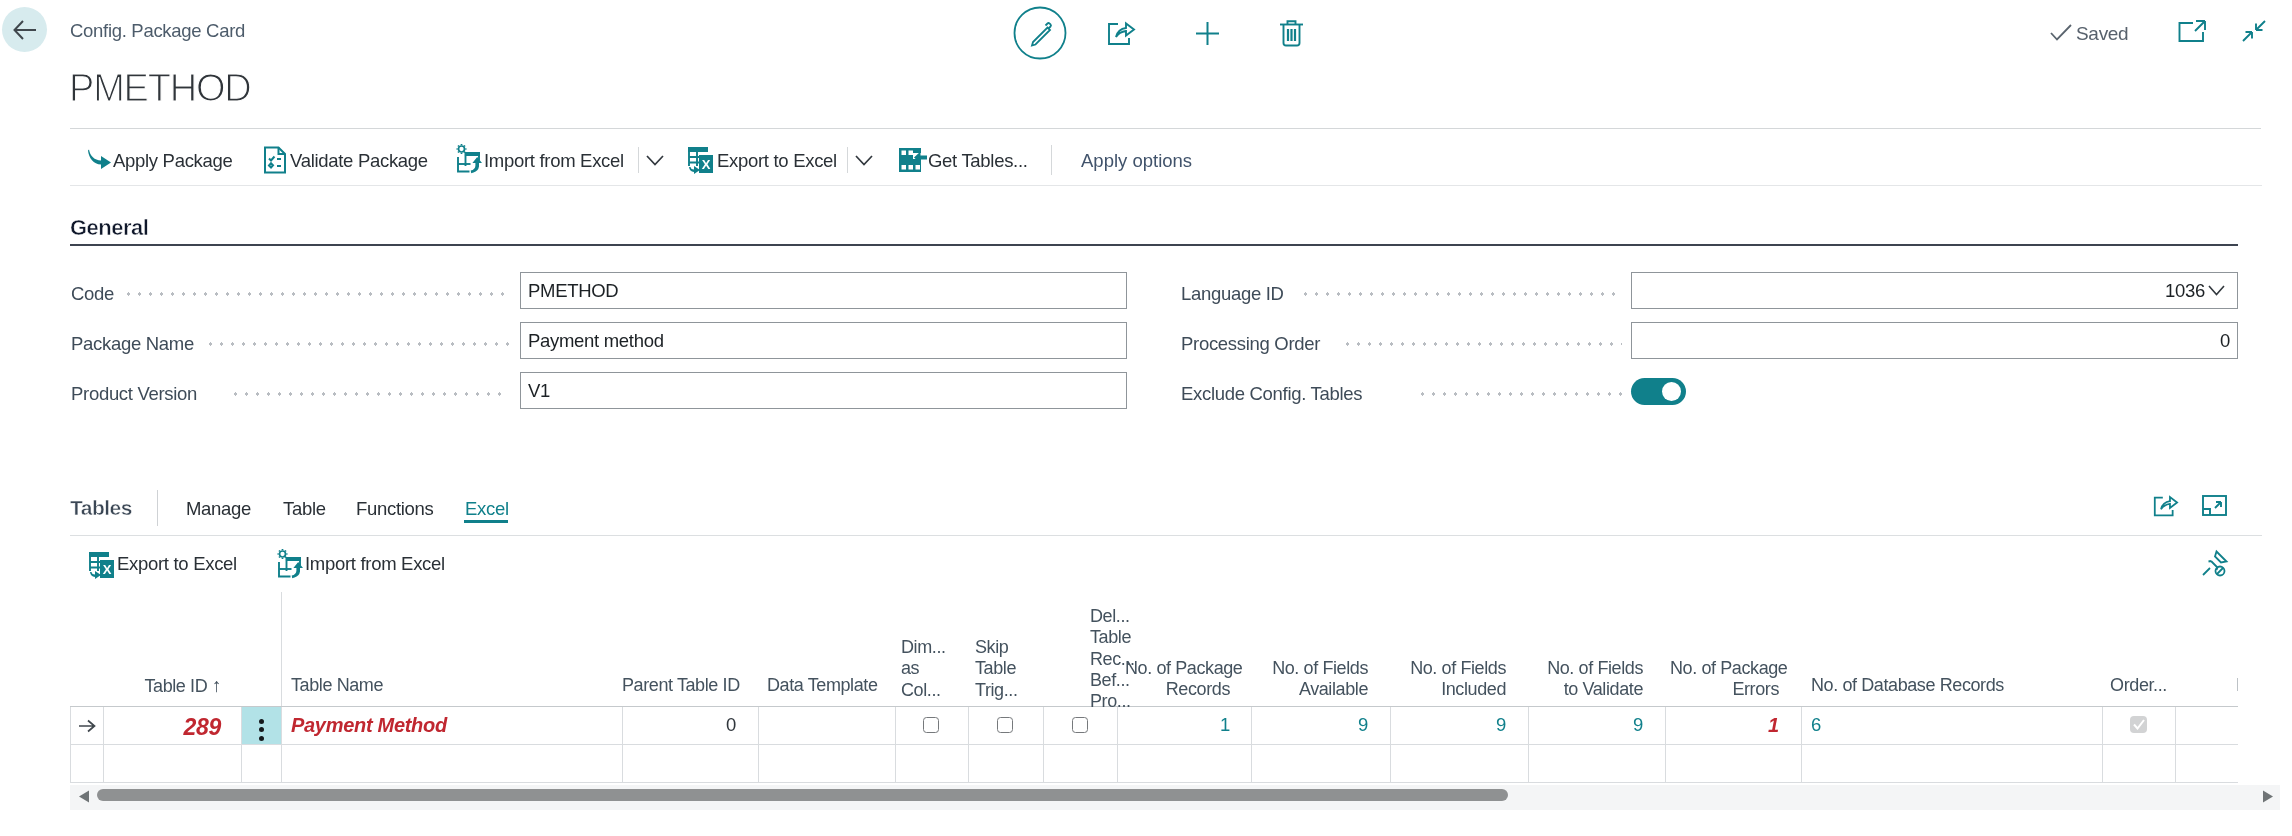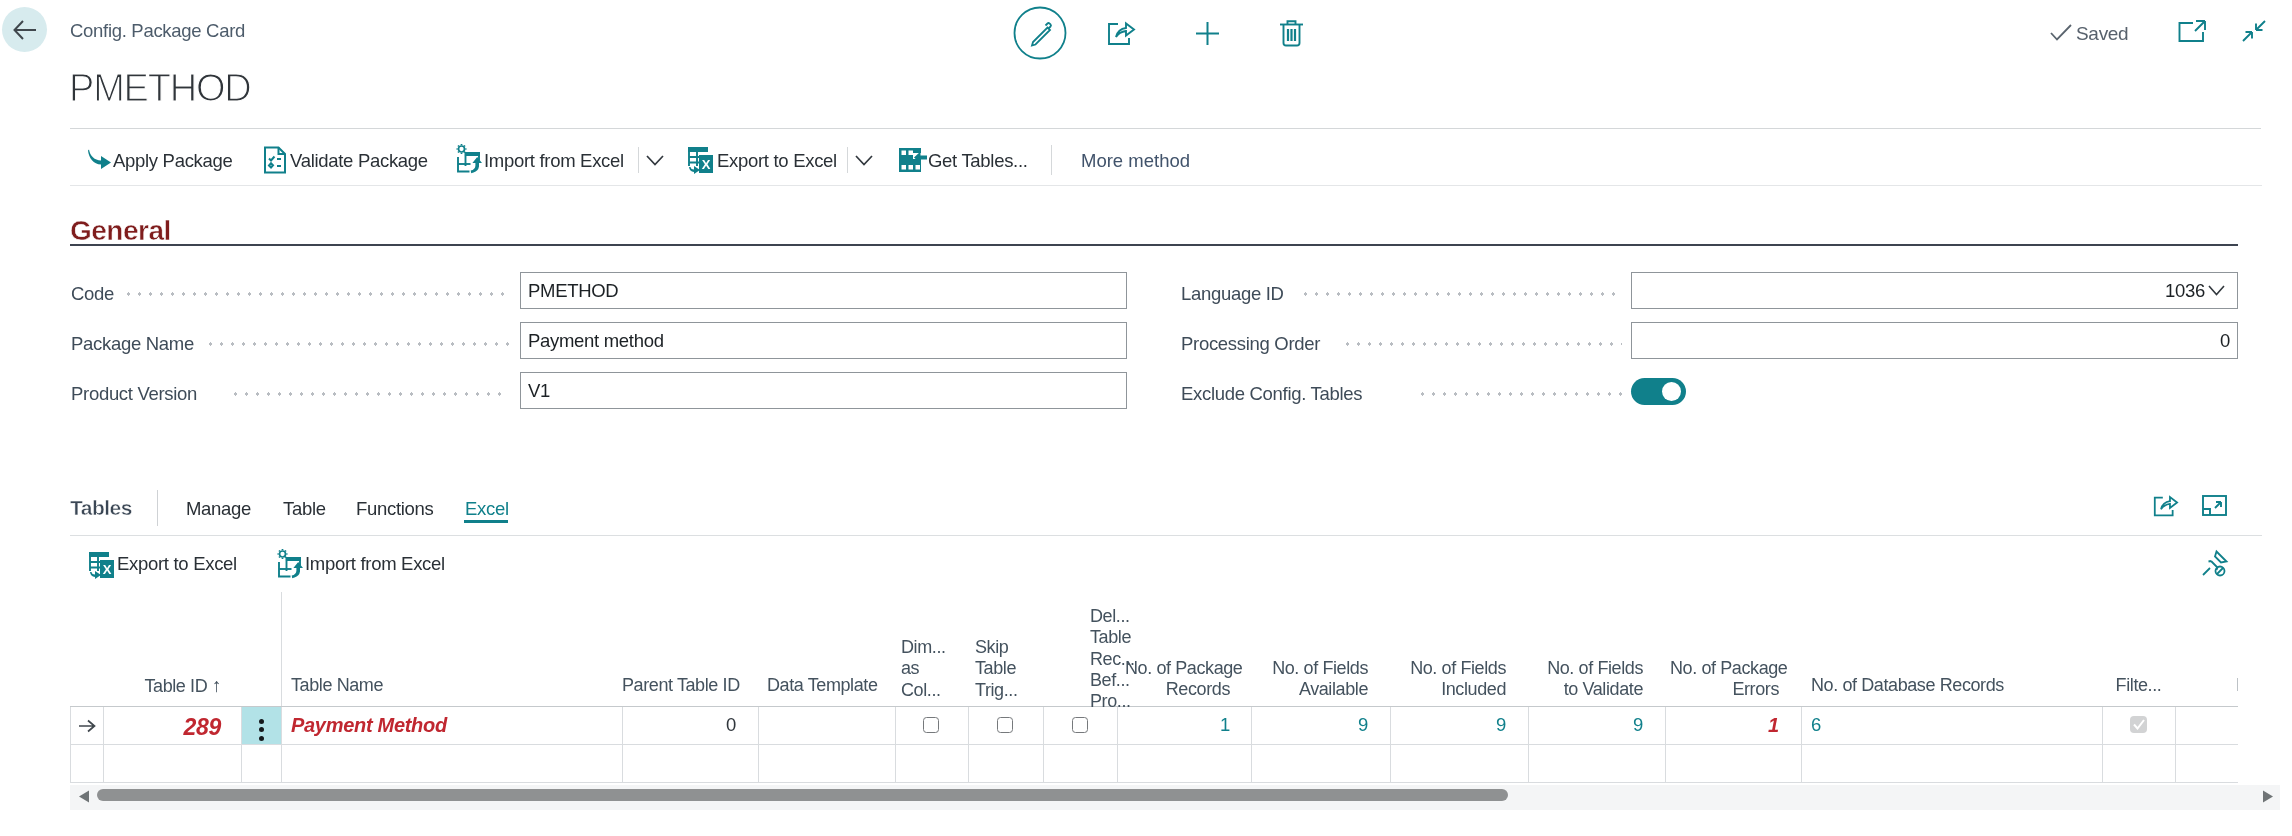--- a/index.html
+++ b/index.html
@@ -113,24 +113,24 @@
     <rect x="2.5" y="2.5" width="4.5" height="4.5"></rect>
       <rect x="9.5" y="2.5" width="4.5" height="4.5"></rect>
     <rect x="2.5" y="17" width="4.5" height="4.5"></rect>
       <rect x="9.5" y="17" width="4.5" height="4.5"></rect>
     <rect x="16.5" y="17" width="4.5" height="4.5"></rect>
   </g>
   <path d="M21.5 3.5 L15 9.5 L21.5 15.5 L21.5 11.5 L28 11.5 L28 7.5 L21.5 7.5 Z" fill="#10808b"></path>
 </svg>
 <div class="abs act" style="left:928px;top:150px;">Get Tables...</div>
 <div class="abs vline" style="left:1051px;top:145px;height:30px;background:#d5d8da;"></div>
-<div class="abs" style="left:1081px;top:150px;font-size:18.5px;letter-spacing:0px;color:#41536b;">More method</div>
+<div class="abs" style="left:1081px;top:150px;font-size:18.5px;letter-spacing:0px;color:#41536b;">Apply options</div>
 <div class="abs hline" style="left:70px;top:185px;width:2192px;background:#e4e6e8;"></div>
 
-<div class="abs" style="left:70px;top:215px;font-size:28px;letter-spacing:-0.5px;font-weight:700;color:#7f1d1d;-webkit-text-stroke:0.5px #fff;">General</div>
+<div class="abs" style="left:70px;top:215px;font-size:22px;letter-spacing:-0.5px;font-weight:700;color:#0f172a;-webkit-text-stroke:0.5px #fff;">General</div>
 <div class="abs" style="left:70px;top:244px;width:2168px;height:2px;background:#3d4450;"></div>
 
 <div class="abs lbl" style="left:71px;top:283px;">Code</div>
 <div class="abs dots" style="left:123px;top:291.5px;width:386px;"></div>
 <div class="input" style="left:520px;top:272px;width:607px;">PMETHOD</div>
 
 <div class="abs lbl" style="left:71px;top:333px;text-align:right;">Package Name</div>
 <div class="abs dots" style="left:205px;top:341.5px;width:304px;"></div>
 <div class="input" style="left:520px;top:322px;width:607px;">Payment method</div>
 
@@ -234,21 +234,21 @@
 <div class="abs ghead" style="left:697px;top:83px;">Data Template</div>
 <div class="abs ghead" style="left:831px;top:45px;">Dim...<br>as<br>Col...</div>
 <div class="abs ghead" style="left:905px;top:45px;">Skip<br>Table<br>Trig...</div>
 <div class="abs ghead" style="left:980px;top:14px;margin-left:40px;">Del...<br>Table<br>Rec...<br>Bef...<br>Pro...</div>
 <div class="abs ghead" style="left:1055px;top:66px;width:105px;text-align:right;">No. of Package<br>Records</div>
 <div class="abs ghead" style="left:1201px;top:66px;width:97px;text-align:right;">No. of Fields<br>Available</div>
 <div class="abs ghead" style="left:1340px;top:66px;width:96px;text-align:right;">No. of Fields<br>Included</div>
 <div class="abs ghead" style="left:1470px;top:66px;width:103px;text-align:right;">No. of Fields<br>to Validate</div>
 <div class="abs ghead" style="left:1600px;top:66px;width:109px;text-align:right;">No. of Package<br>Errors</div>
 <div class="abs ghead" style="left:1741px;top:83px;">No. of Database Records</div>
-<div class="abs ghead" style="left:2032px;top:83px;width:73px;text-align:center;">Filte...</div>
+<div class="abs ghead" style="left:2032px;top:83px;width:73px;text-align:center;">Order...</div>
 <div class="abs ghead" style="left:2166px;top:83px;">In</div>
 <svg class="abs" style="left:8px;top:127px" width="18" height="14" viewBox="0 0 18 14" fill="none" stroke="#40474d" stroke-width="1.7">
       <path d="M1 7 H16.5 M10 1.5 L16.5 7 L10 12.5"></path>
     </svg>
 <div class="abs" style="left:33px;top:122px;width:118px;text-align:right;font-size:23px;font-weight:700;font-style:italic;color:#c02730;letter-spacing:-0.3px;">289</div>
 <div class="abs" style="left:172px;top:115px;width:39px;height:37px;background:#b2e2e7;"></div>
 
 <div class="abs" style="left:189px;top:127px;width:5px;height:5px;border-radius:50%;background:#15191c;"></div>
     <div class="abs" style="left:189px;top:135.4px;width:5px;height:5px;border-radius:50%;background:#15191c;"></div>
     <div class="abs" style="left:189px;top:143.8px;width:5px;height:5px;border-radius:50%;background:#15191c;"></div>

